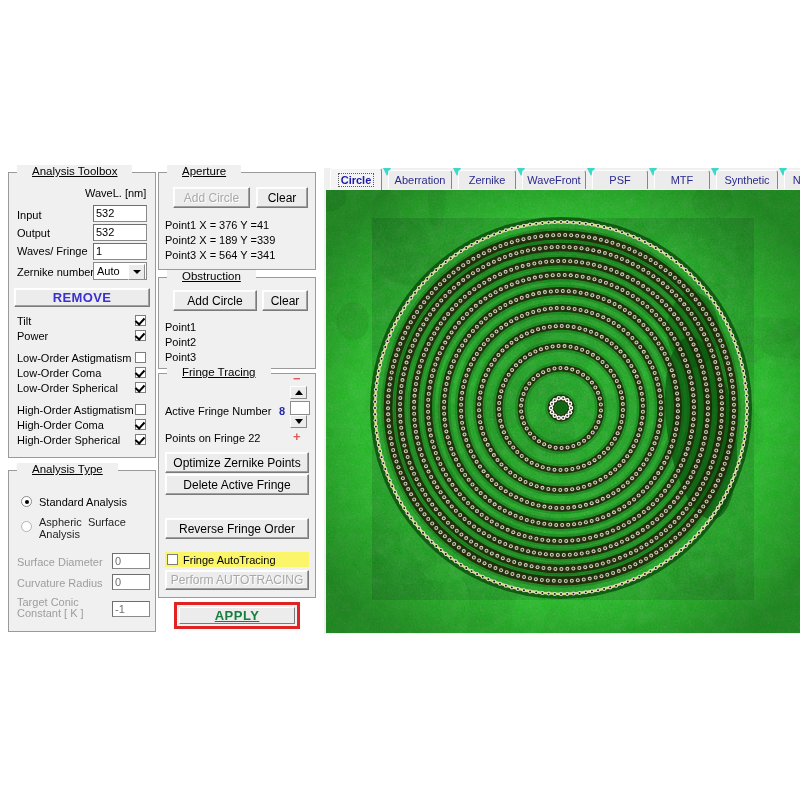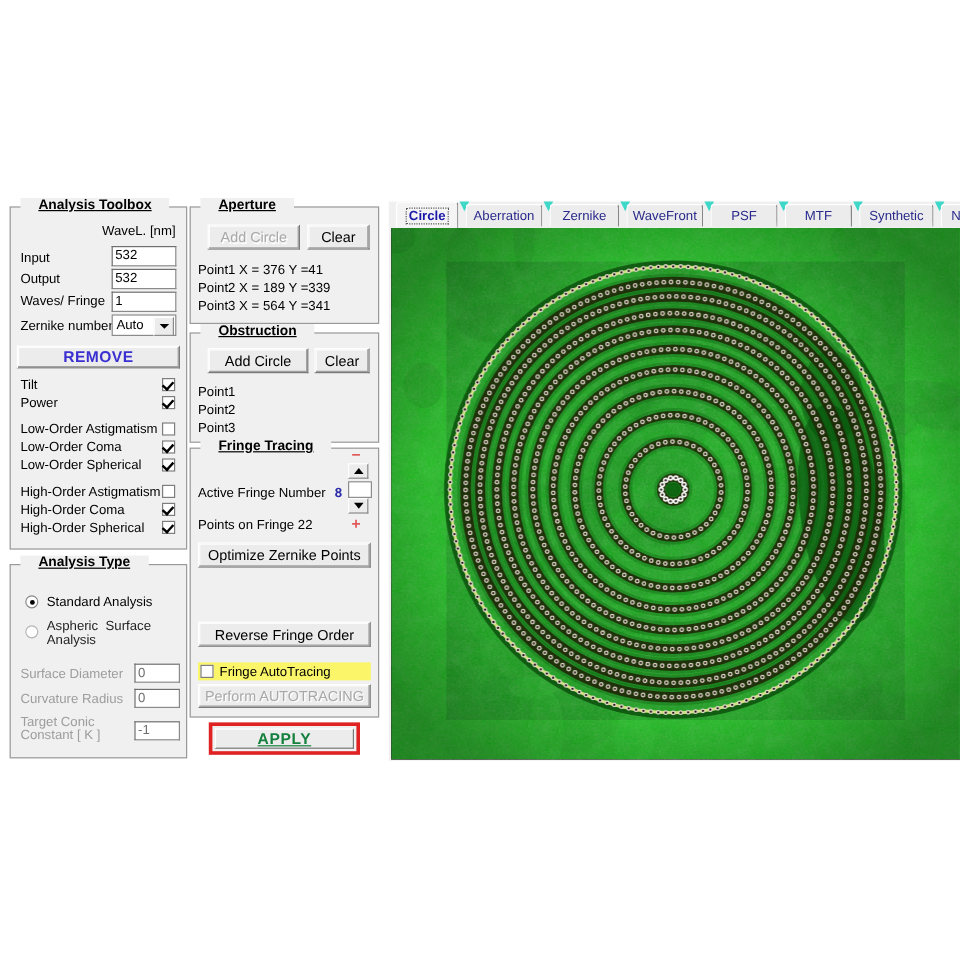--- a/index.html
+++ b/index.html
@@ -2,21 +2,21 @@
 <html><head>
 <meta charset="utf-8">
 <style>
   html,body{margin:0;padding:0;background:#ffffff;}
   body{width:800px;height:800px;position:relative;overflow:hidden;
        font-family:"Liberation Sans","DejaVu Sans",sans-serif;font-size:11px;color:#000;}
 
   
   .groupbox{position:absolute;border:1px solid #9a9a9a;background:#f0f0f0;}
   .gb-title{position:absolute;top:-8px;left:8px;background:#f0f0f0;padding:0 15px;
-            font-weight:bold;font-size:11.5px;text-decoration:underline;color:#000;white-space:nowrap;}
+            font-weight:normal;font-size:11.5px;text-decoration:underline;color:#000;white-space:nowrap;}
 
   .lbl{position:absolute;font-size:11px;color:#000;white-space:nowrap;}
   .lbl.dim{color:#9d9d9d;}
 
   
   .field{position:absolute;background:#fff;border:1px solid #8a8a8a;
          border-top-color:#6e6e6e;border-left-color:#6e6e6e;
          font-size:11px;line-height:15px;padding-left:2px;box-sizing:border-box;
          color:#000;overflow:hidden;white-space:nowrap;}
   .field.dim{color:#6f6f6f;}
@@ -195,20 +195,21 @@
       <i></i>
     </div>
   <div class="spinbtn dn" style="left:131px;top:41px;">
       <i></i>
     </div>
 
   <div class="lbl" style="left:6px;top:58px;">Points on  Fringe 22</div>
   <div class="plusminus" style="left:134px;top:58px;">+</div>
 
   <div class="btn" style="left:6px;top:78px;width:144px;height:21px;">Optimize Zernike Points</div>
+  <div class="btn" style="left:6px;top:100px;width:144px;height:21px;">Delete Active Fringe</div>
   <div class="btn" style="left:6px;top:144px;width:144px;height:21px;">Reverse  Fringe Order</div>
 
   <div id="auto-row" style="left:6px;top:178px;width:144px;height:15px;"></div>
   <div class="cbox" style="left:8px;top:180px;"></div>
   <div class="lbl" style="left:24px;top:180px;">Fringe AutoTracing</div>
 
   <div class="btn disabled" style="left:6px;top:196px;width:144px;height:20px;">Perform  AUTOTRACING</div>
 </div>
 
 <div id="apply-wrap" style="left:174px;top:602px;width:126px;height:27px;">

